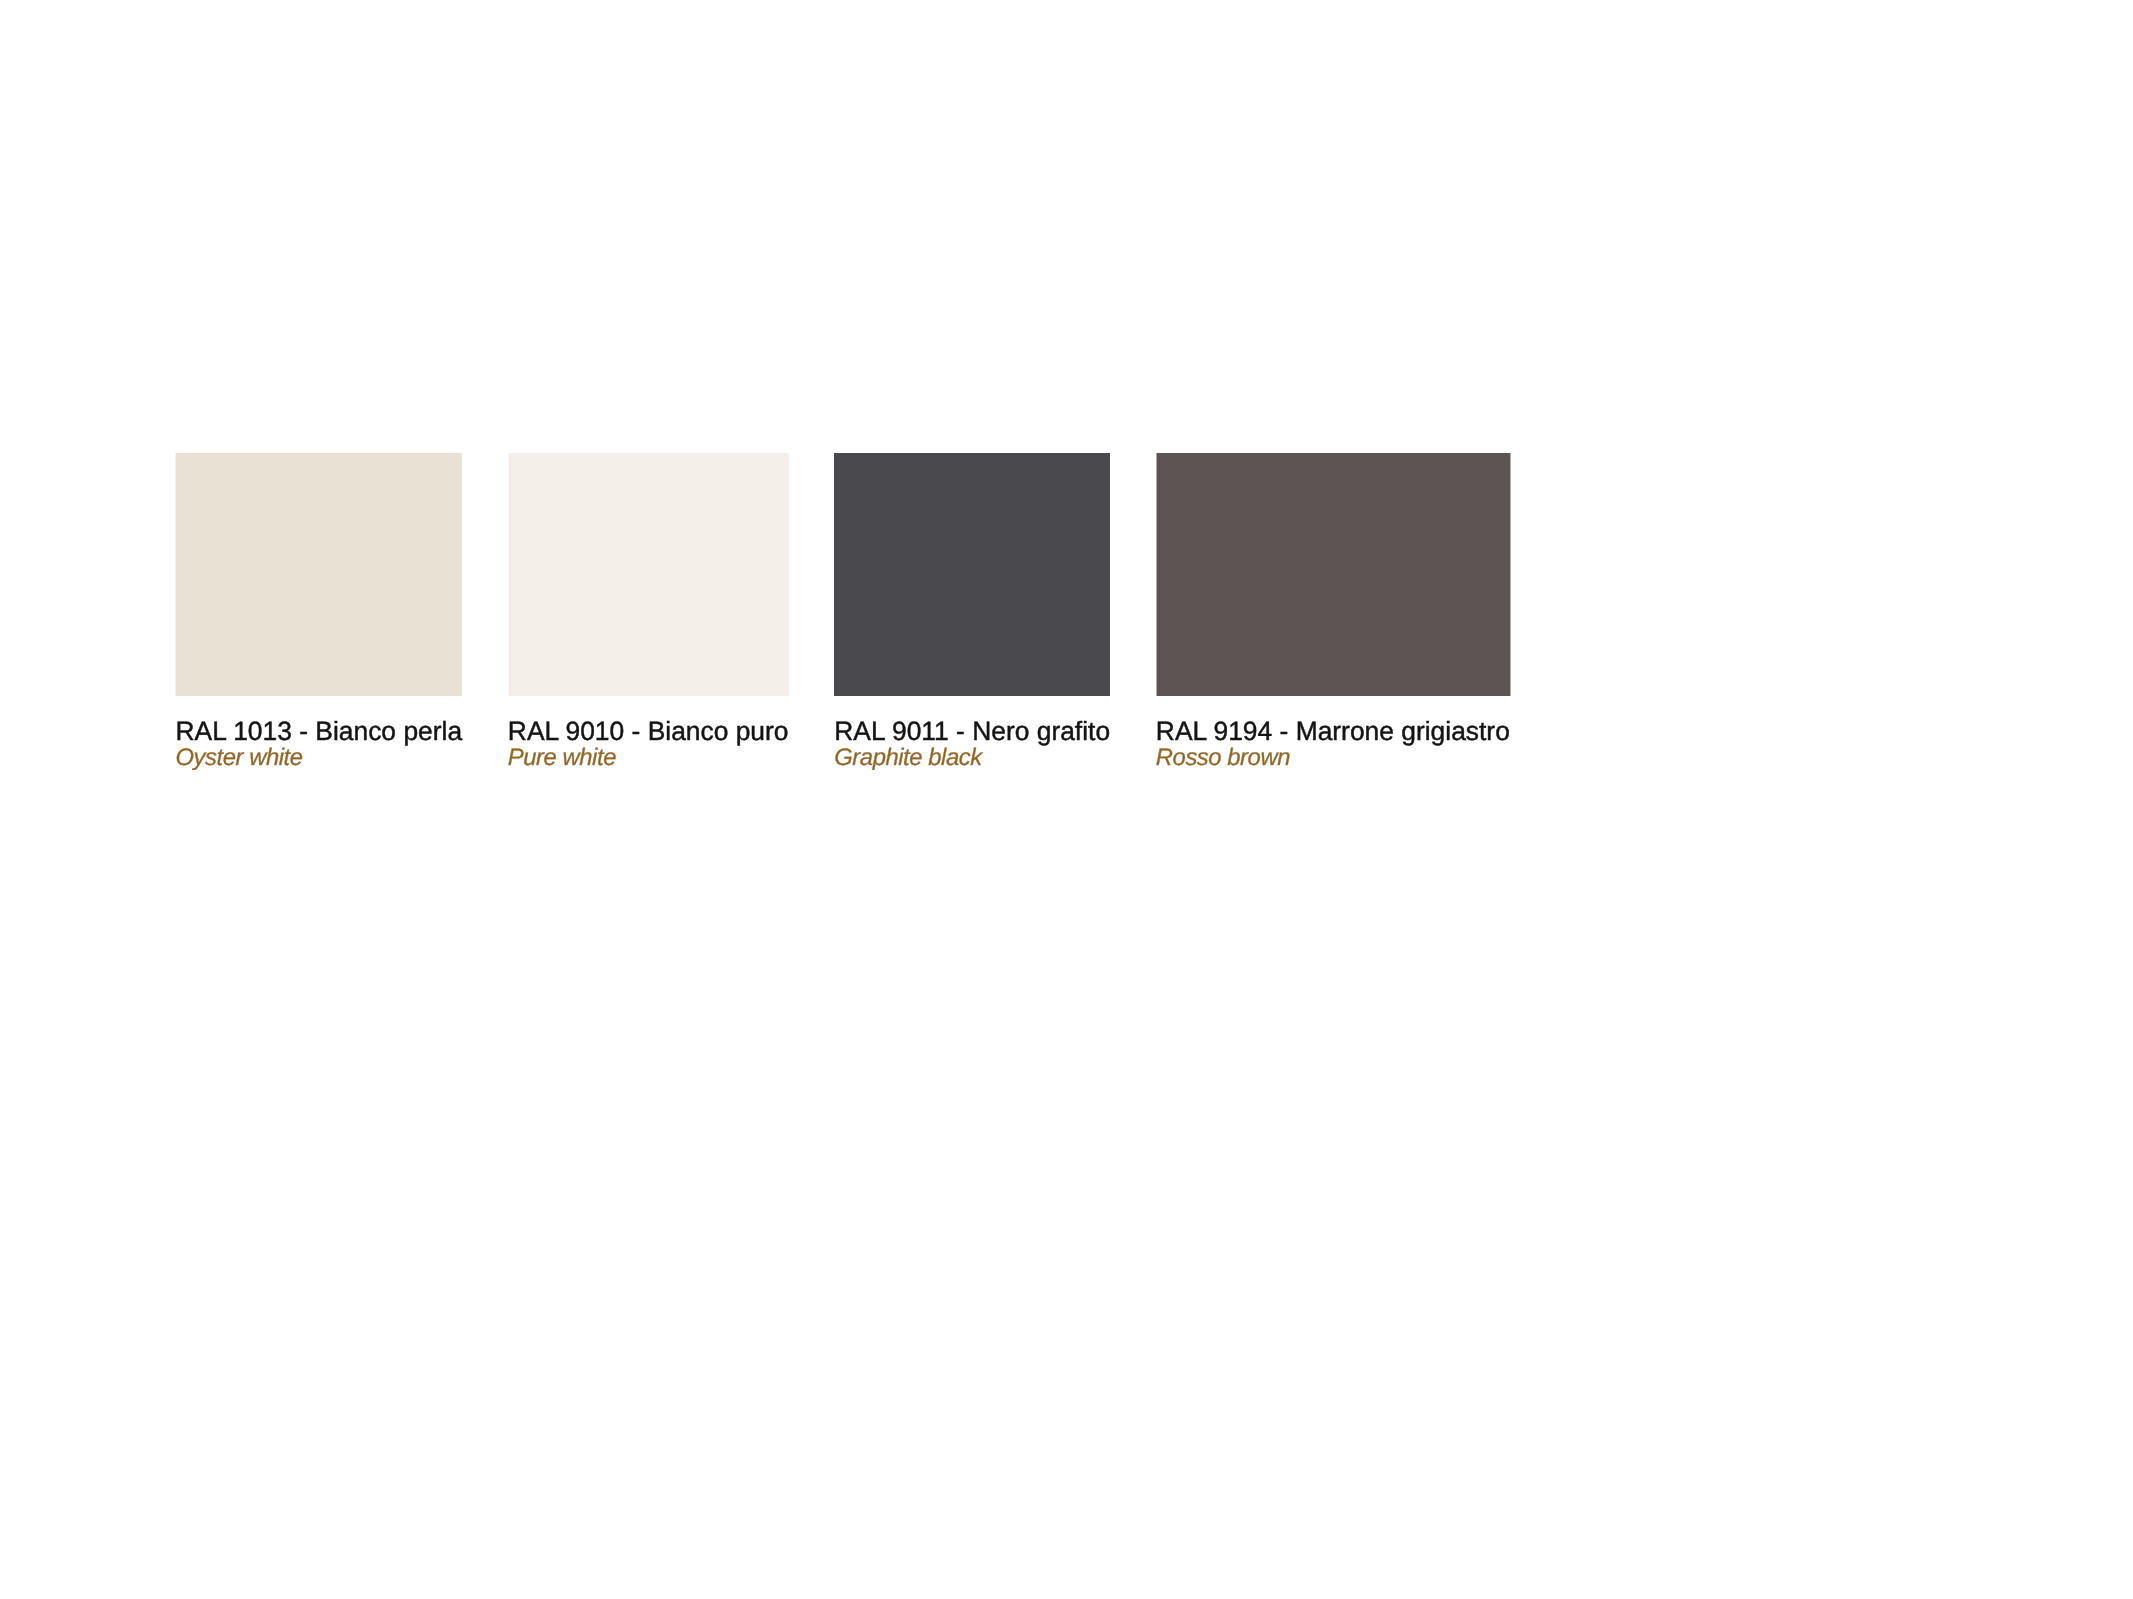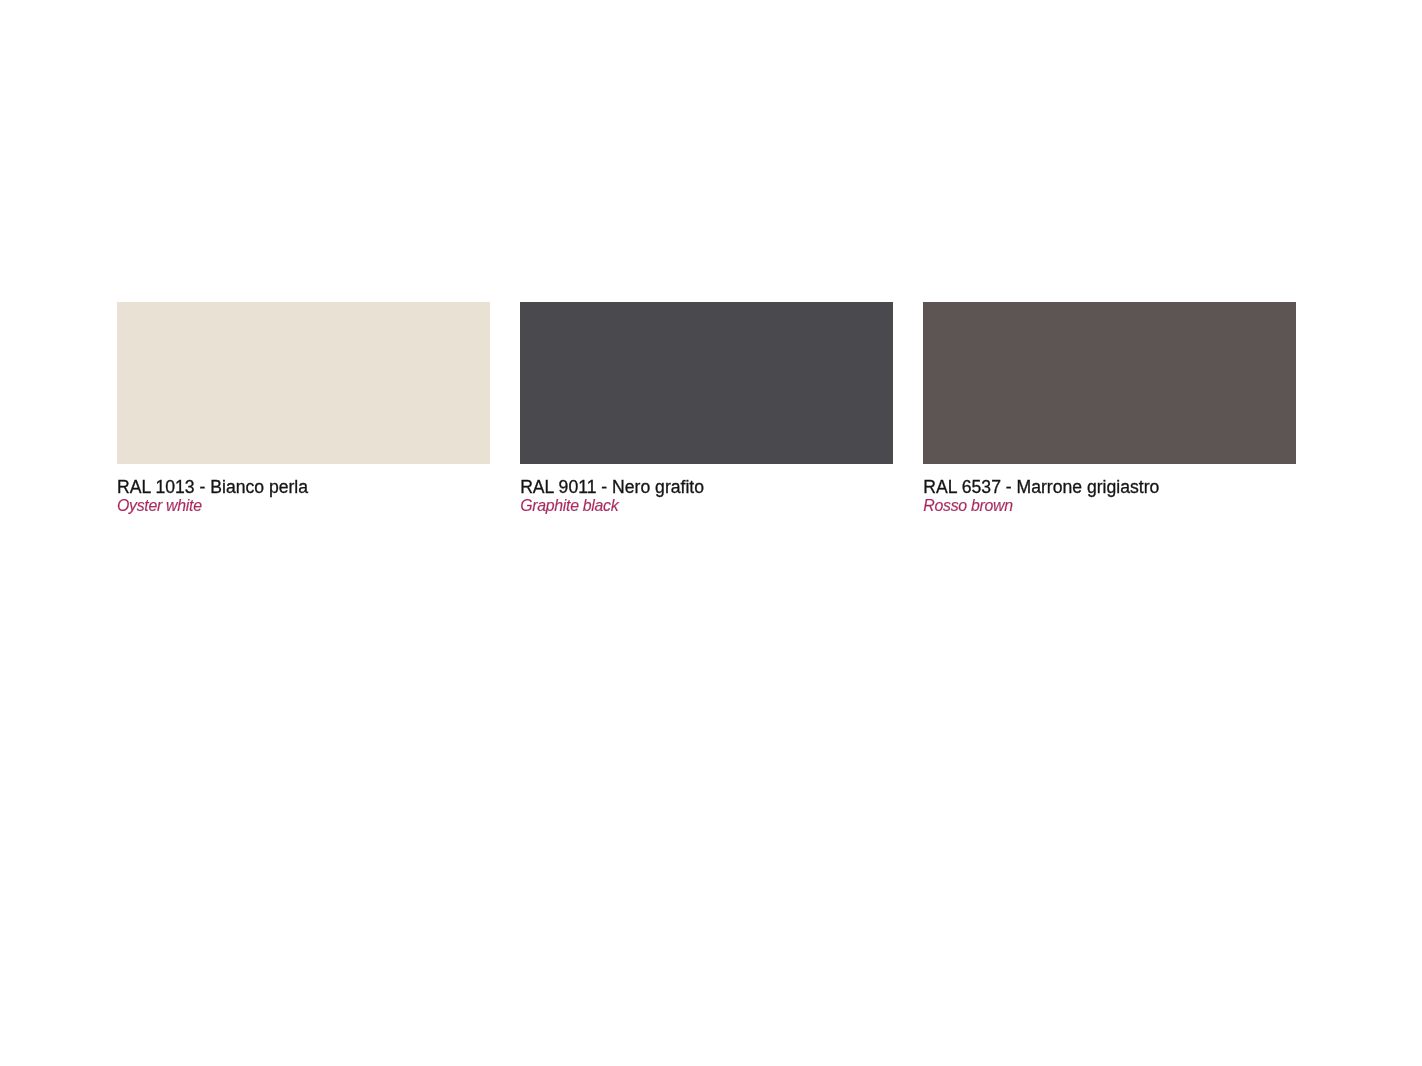--- a/index.html
+++ b/index.html
@@ -10,21 +10,21 @@
     background:#ffffff;
     font-family:"Liberation Sans",sans-serif;
     overflow:hidden;
   }
   #swatch-grid{
     position:absolute;
     left:117px;
     top:302px;
     width:1179px;
     display:grid;
-    grid-template-columns:repeat(3,1fr);
+    grid-template-columns:repeat(6,1fr);
     column-gap:30.5px;
     row-gap:28.42px;
   }
   .swatch-card{
     position:relative;
   }
   .swatch-chip{
     width:100%;
     height:161.8px;
     background:#ffffff;
@@ -36,49 +36,54 @@
     -webkit-text-stroke:0.3px #141414;
     letter-spacing:0px;
     margin-top:12.75px;
     white-space:nowrap;
     transform:translateZ(0);
   }
   .swatch-sub{
     font-size:15.9px;
     line-height:17px;
     font-style:italic;
-    color:#be185d;
+    color:#a16207;
     -webkit-text-stroke:0.22px #808080;
     letter-spacing:-0.3px;
     margin-top:0.2px;
     white-space:nowrap;
     transform:translateZ(0);
   }
 </style>
 </head>
 <body style="background: rgb(255, 255, 255);">
 
 <div id="swatch-grid">
 
   <div class="swatch-card">
     <div class="swatch-chip" style="background:#E9E2D4"></div>
     <div class="swatch-name">RAL 1013 - Bianco perla</div>
     <div class="swatch-sub">Oyster white</div>
   </div>
 
+  <div class="swatch-card">
+    <div class="swatch-chip" style="background:#F4EFE9"></div>
+    <div class="swatch-name">RAL 9010 - Bianco puro</div>
+    <div class="swatch-sub">Pure white</div>
+  </div>
 
   <div class="swatch-card">
     <div class="swatch-chip" style="background:#4A494E"></div>
     <div class="swatch-name">RAL 9011 - Nero grafito</div>
     <div class="swatch-sub">Graphite black</div>
   </div>
 
 
   <div class="swatch-card">
     <div class="swatch-chip" style="background:#5D5553"></div>
-    <div class="swatch-name">RAL 6537 - Marrone grigiastro</div>
+    <div class="swatch-name">RAL 9194 - Marrone grigiastro</div>
     <div class="swatch-sub">Rosso brown</div>
   </div>
 
 
 
 
 </div>
 
 </body></html>

